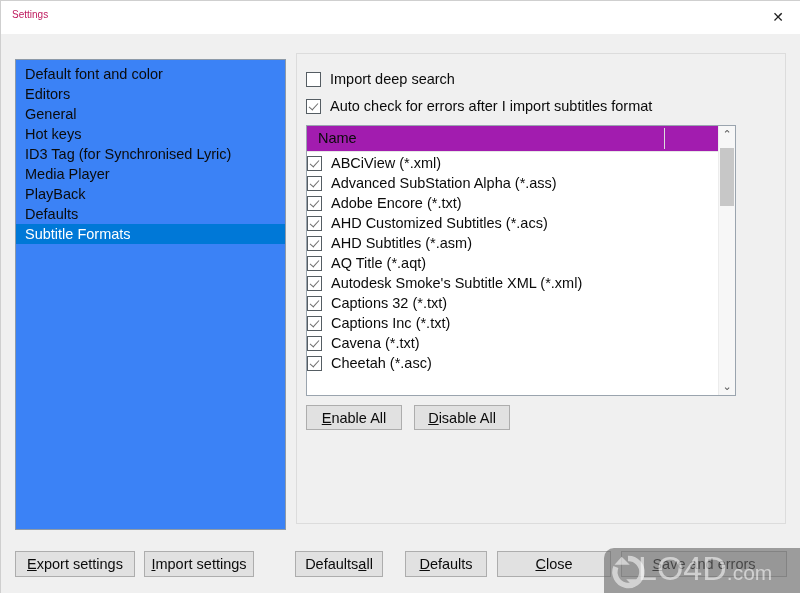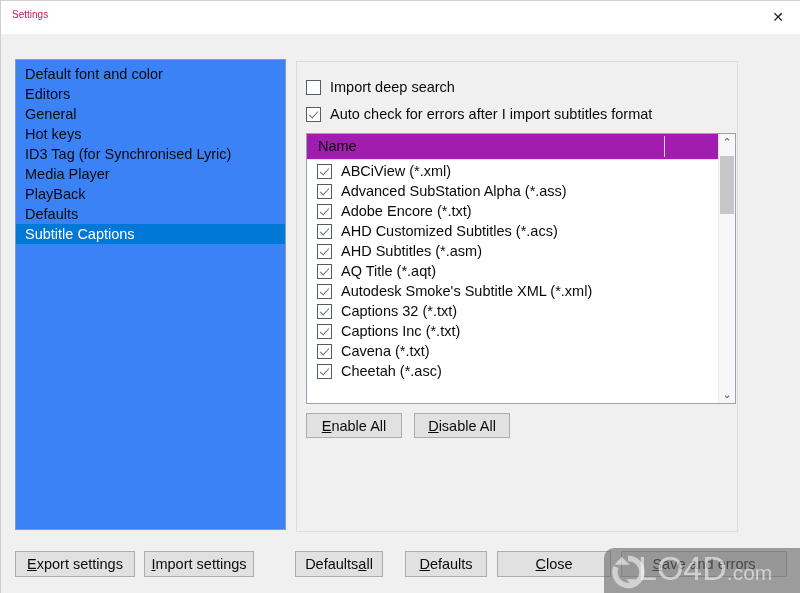--- a/index.html
+++ b/index.html
@@ -77,22 +77,22 @@
     cursor: default;
   }
   .cat-item.selected {
     background: #0078d7;
     color: #ffffff;
   }
 
   
   #right-panel {
     position: absolute;
-    left: 295px; top: 27px;
-    width: 442px; height: 471px;
+    left: 295px; top: 19px;
+    width: 490px; height: 471px;
     background: #f0f0f0;
     border: 1px solid #dcdcdc;
     box-sizing: border-box;
   }
 
   .opt-row {
     position: absolute;
     display: flex;
     align-items: center;
     white-space: nowrap;
@@ -153,21 +153,20 @@
     background: #dcdcdc;
   }
   #fmt-rows {
     position: relative;
     padding-top: 1px;
   }
   .fmt-row {
     height: 20px;
     display: flex;
     align-items: center;
-    padding-left: 10px;
     white-space: nowrap;
     cursor: default;
   }
   .fmt-label {
     margin-left: 9px;
     font-size: 14.5px;
     color: #0b0b0b;
   }
 
   
@@ -270,21 +269,21 @@
 
     <div id="cat-list">
         <div class="cat-item"><span>Default font and color</span></div>
         <div class="cat-item"><span>Editors</span></div>
         <div class="cat-item"><span>General</span></div>
         <div class="cat-item"><span>Hot keys</span></div>
         <div class="cat-item"><span>ID3 Tag (for Synchronised Lyric)</span></div>
         <div class="cat-item"><span>Media Player</span></div>
         <div class="cat-item"><span>PlayBack</span></div>
         <div class="cat-item"><span>Defaults</span></div>
-        <div class="cat-item selected"><span>Subtitle Captions</span></div>
+        <div class="cat-item selected"><span>Subtitle Formats</span></div>
       </div>
 
     <div id="right-panel">
 
       <div class="opt-row" id="opt-deep">
         <span class="cb"></span>
         <span class="opt-label">Import deep search</span>
       </div>
 
       <div class="opt-row" id="opt-auto">

